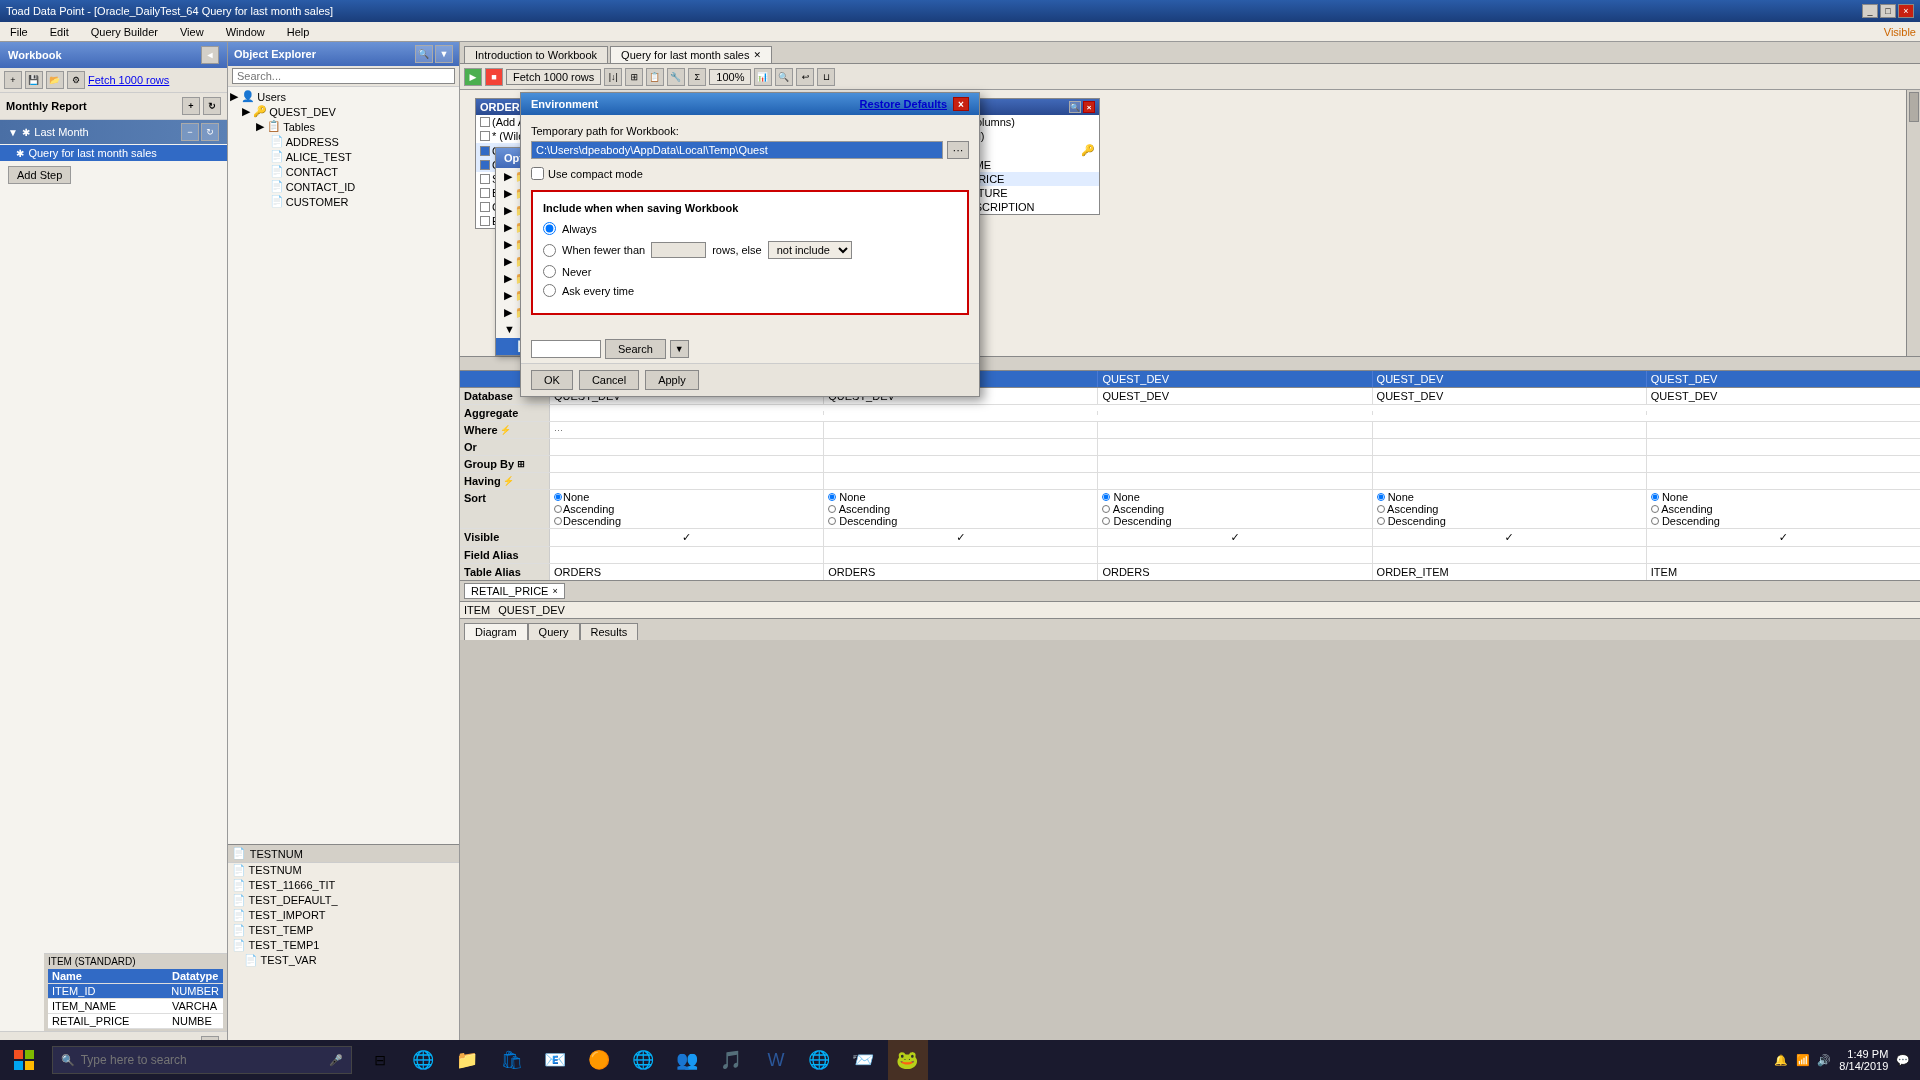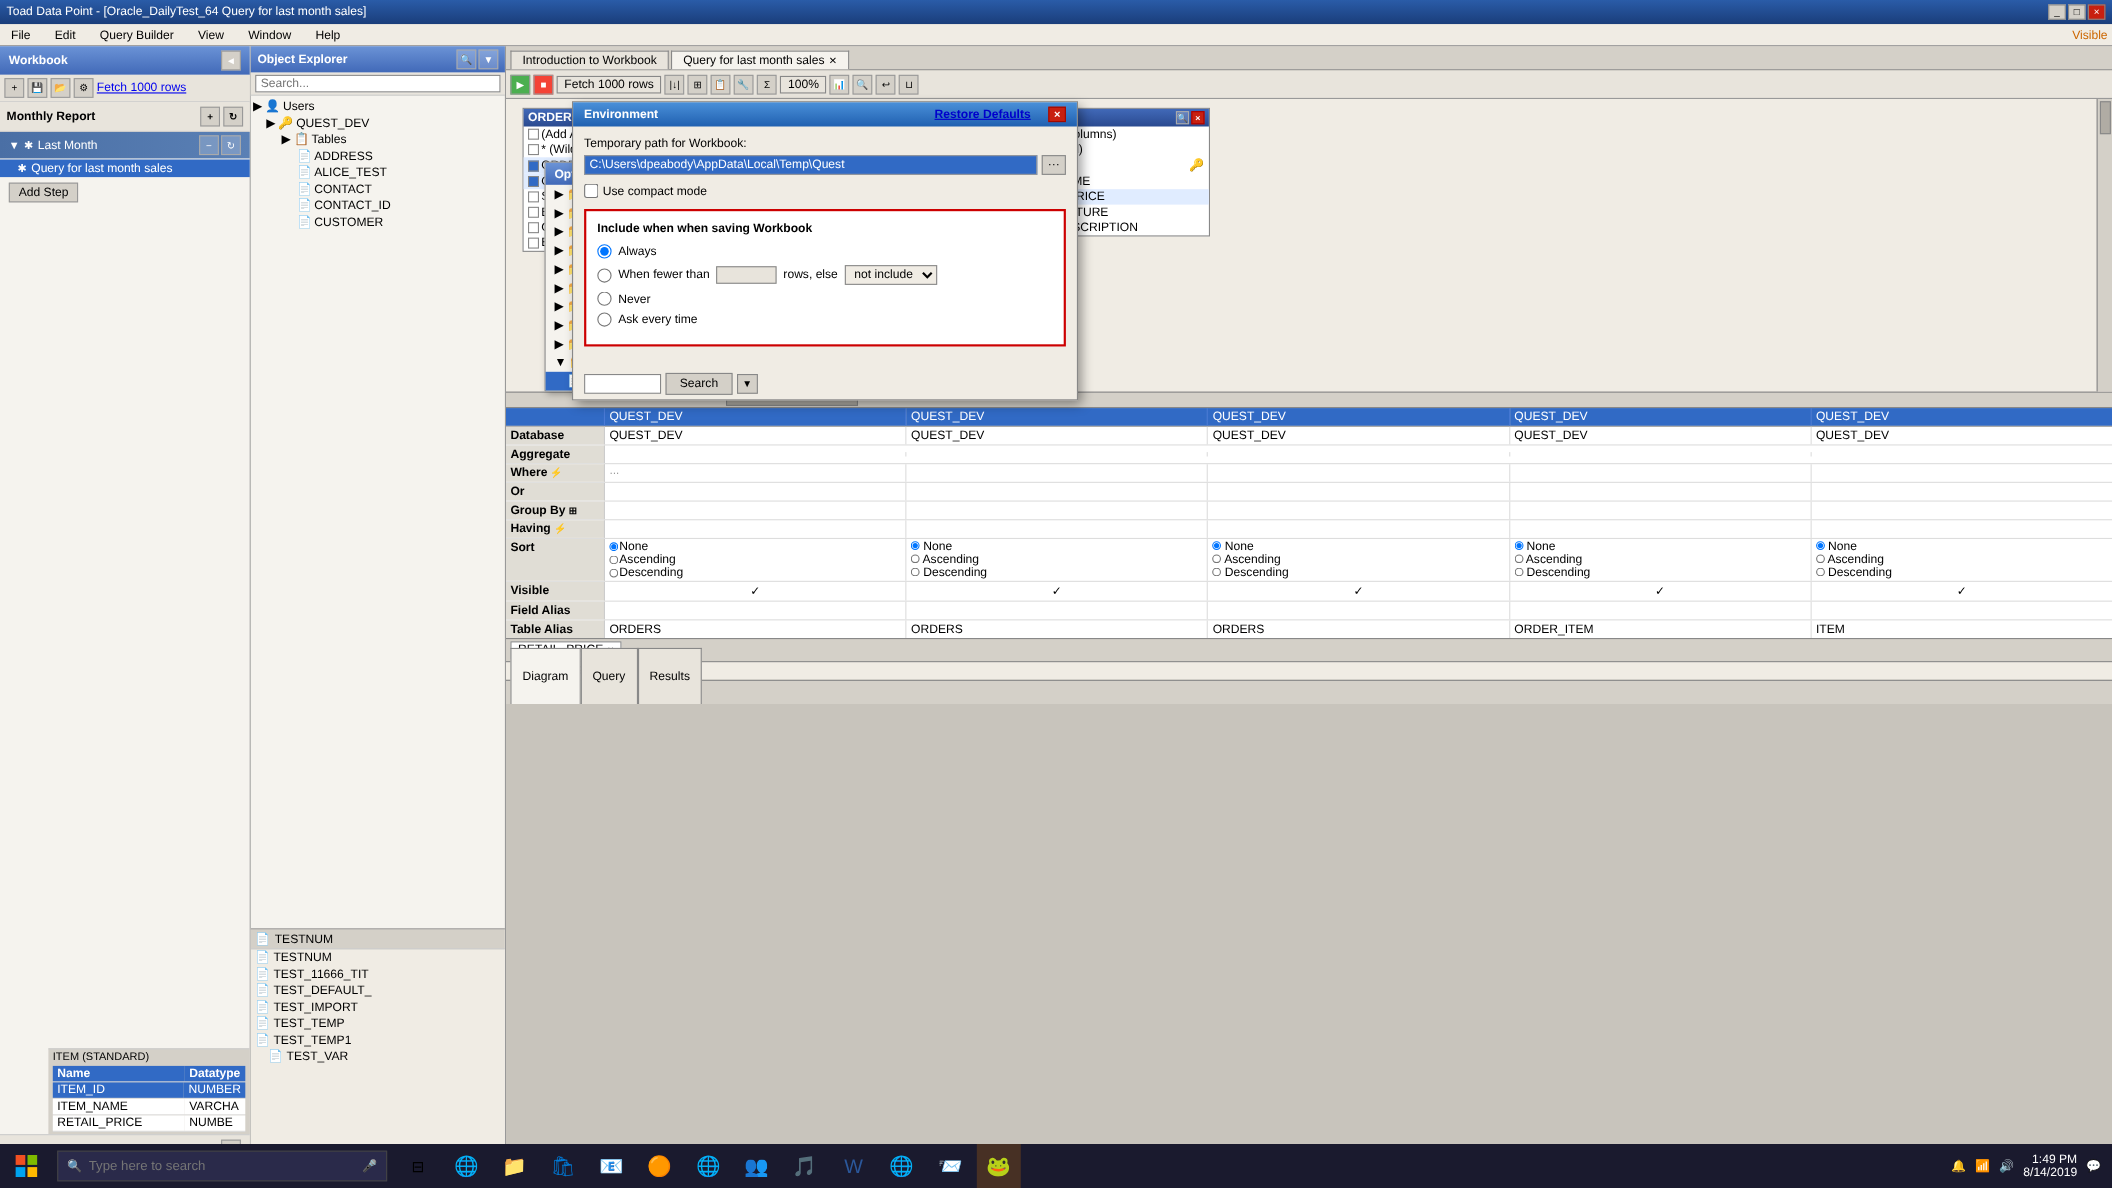--- a/index.html
+++ b/index.html
@@ -431,21 +431,21 @@
 
     .tab-bottom-bar {
       display: flex;
       background: #d4d0c8;
       border-top: 1px solid #888;
       height: 22px;
       align-items: flex-end;
       padding-left: 4px;
     }
     .tab-bottom {
-      padding: 19px 10px;
+      padding: 2px 10px;
       border: 1px solid #888;
       border-bottom: none;
       background: #e8e4dc;
       cursor: pointer;
       font-size: 11px;
       margin-top: 35px;
     }
     .tab-bottom.active { background: #f5f3ee; }
 
     .name-datatype-table {
@@ -1016,21 +1016,21 @@
         <div class="options-tree-item selected" style="padding-left:20px;">
           <span>📄 </span>
             <span>General</span>
         </div>
       </div>
     </div>
 
     <div class="env-dialog">
       <div class="env-dialog-title">
         <span>Environment</span>
-        <div style="display:flex;align-items:center;gap:16px;">
+        <div style="display:flex;align-items:center;gap:6px;">
           <span class="restore-defaults">Restore Defaults</span>
           <div class="env-dialog-close">×</div>
         </div>
       </div>
       <div class="env-dialog-body">
         <div class="env-label">Temporary path for Workbook:</div>
         <div class="env-path-row">
           <div class="env-path-input">C:\Users\dpeabody\AppData\Local\Temp\Quest</div>
           <div class="env-path-btn">···</div>
         </div>
@@ -1068,20 +1068,25 @@
           </div>
         </div>
       </div>
 
       <div class="dialog-search-row">
         <input type="text" class="dialog-search-input" style="">
         <button class="dialog-btn">Search</button>
         <button class="dialog-btn-dropdown">▼</button>
       </div>
 
+      <div class="dialog-footer">
+        <button class="dialog-btn">OK</button>
+        <button class="dialog-btn">Cancel</button>
+        <button class="dialog-btn">Apply</button>
+      </div>
     </div>
 
   </div>
 
 </div>
 
 <div class="taskbar">
   <div class="start-btn">
     <svg width="20" height="20" viewBox="0 0 20 20">
       <rect x="0" y="0" width="9" height="9" fill="#f25022"></rect>

